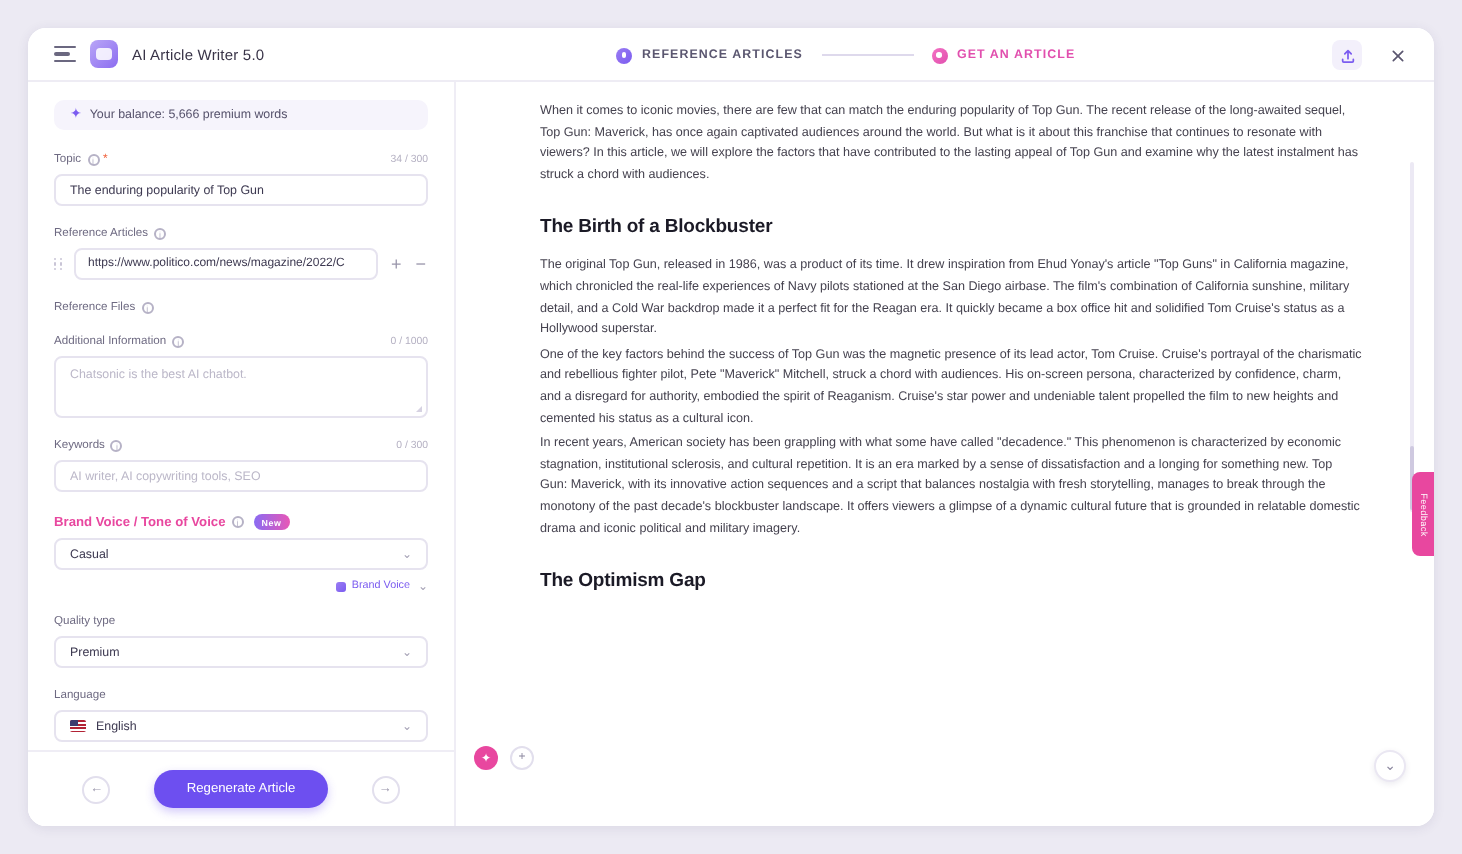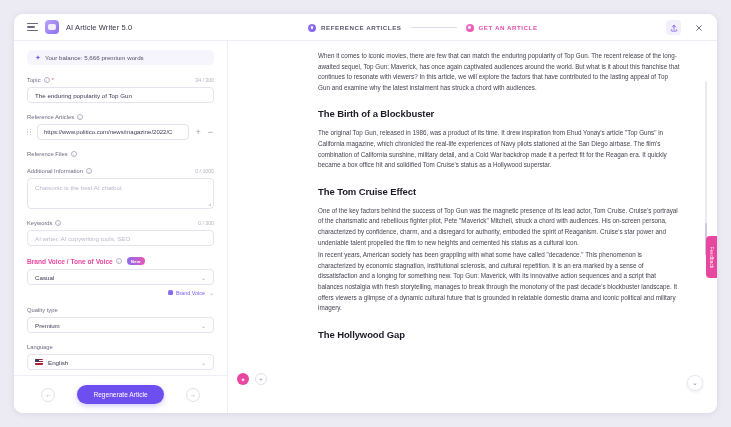--- a/index.html
+++ b/index.html
@@ -165,21 +165,21 @@
   .tool-btn {
     width: 12px; height: 12px; border-radius: 50%;
     display: flex; align-items: center; justify-content: center;
     font-size: 6px; cursor: pointer;
   }
   .tool-btn.pink { background: #e8479f; color: #fff; }
   .tool-btn.plain { background: #fff; border: 1px solid #e2dfed; color: #8d89a0; }
 
   .article {
     flex: 1; padding: 10px 36px 10px 0; overflow: hidden;
-    position: relative; min-width: 0; margin-left: 48px;
+    position: relative; min-width: 0;
   }
   .article h2 {
     font-size: 9.5px; color: #1b1a26; margin: 15px 0 9px 0; letter-spacing: -.1px;
   }
   .article p {
     font-size: 6.3px; line-height: 10.6px; color: #45424f; margin-bottom: 2px;
     text-align: left;
   }
 
   .scroll-track { position: absolute; right: 10px; top: 40px; width: 2px; height: 175px; background: #ece9f4; border-radius: 2px; }
@@ -365,26 +365,25 @@
           <div class="tool-btn plain">+</div>
         </div>
       </div>
 
       <div class="article">
         <p>When it comes to iconic movies, there are few that can match the enduring popularity of Top Gun. The recent release of the long-awaited sequel, Top Gun: Maverick, has once again captivated audiences around the world. But what is it about this franchise that continues to resonate with viewers? In this article, we will explore the factors that have contributed to the lasting appeal of Top Gun and examine why the latest instalment has struck a chord with audiences.</p>
 
         <h2>The Birth of a Blockbuster</h2>
         <p>The original Top Gun, released in 1986, was a product of its time. It drew inspiration from Ehud Yonay's article "Top Guns" in California magazine, which chronicled the real-life experiences of Navy pilots stationed at the San Diego airbase. The film's combination of California sunshine, military detail, and a Cold War backdrop made it a perfect fit for the Reagan era. It quickly became a box office hit and solidified Tom Cruise's status as a Hollywood superstar.</p>
 
-        <h2>The Tom Cruise Effect</h2>
         <p>One of the key factors behind the success of Top Gun was the magnetic presence of its lead actor, Tom Cruise. Cruise's portrayal of the charismatic and rebellious fighter pilot, Pete "Maverick" Mitchell, struck a chord with audiences. His on-screen persona, characterized by confidence, charm, and a disregard for authority, embodied the spirit of Reaganism. Cruise's star power and undeniable talent propelled the film to new heights and cemented his status as a cultural icon.</p>
 
         <p>In recent years, American society has been grappling with what some have called "decadence." This phenomenon is characterized by economic stagnation, institutional sclerosis, and cultural repetition. It is an era marked by a sense of dissatisfaction and a longing for something new. Top Gun: Maverick, with its innovative action sequences and a script that balances nostalgia with fresh storytelling, manages to break through the monotony of the past decade's blockbuster landscape. It offers viewers a glimpse of a dynamic cultural future that is grounded in relatable domestic drama and iconic political and military imagery.</p>
 
-        <h2>The Hollywood Gap</h2>
+        <h2>The Optimism Gap</h2>
       </div>
 
       <div class="scroll-track"></div>
       <div class="scroll-thumb"></div>
 
       <div class="scroll-down">⌄</div>
 
       <div class="feedback-tab">
         <span>Feedback</span>
       </div>

